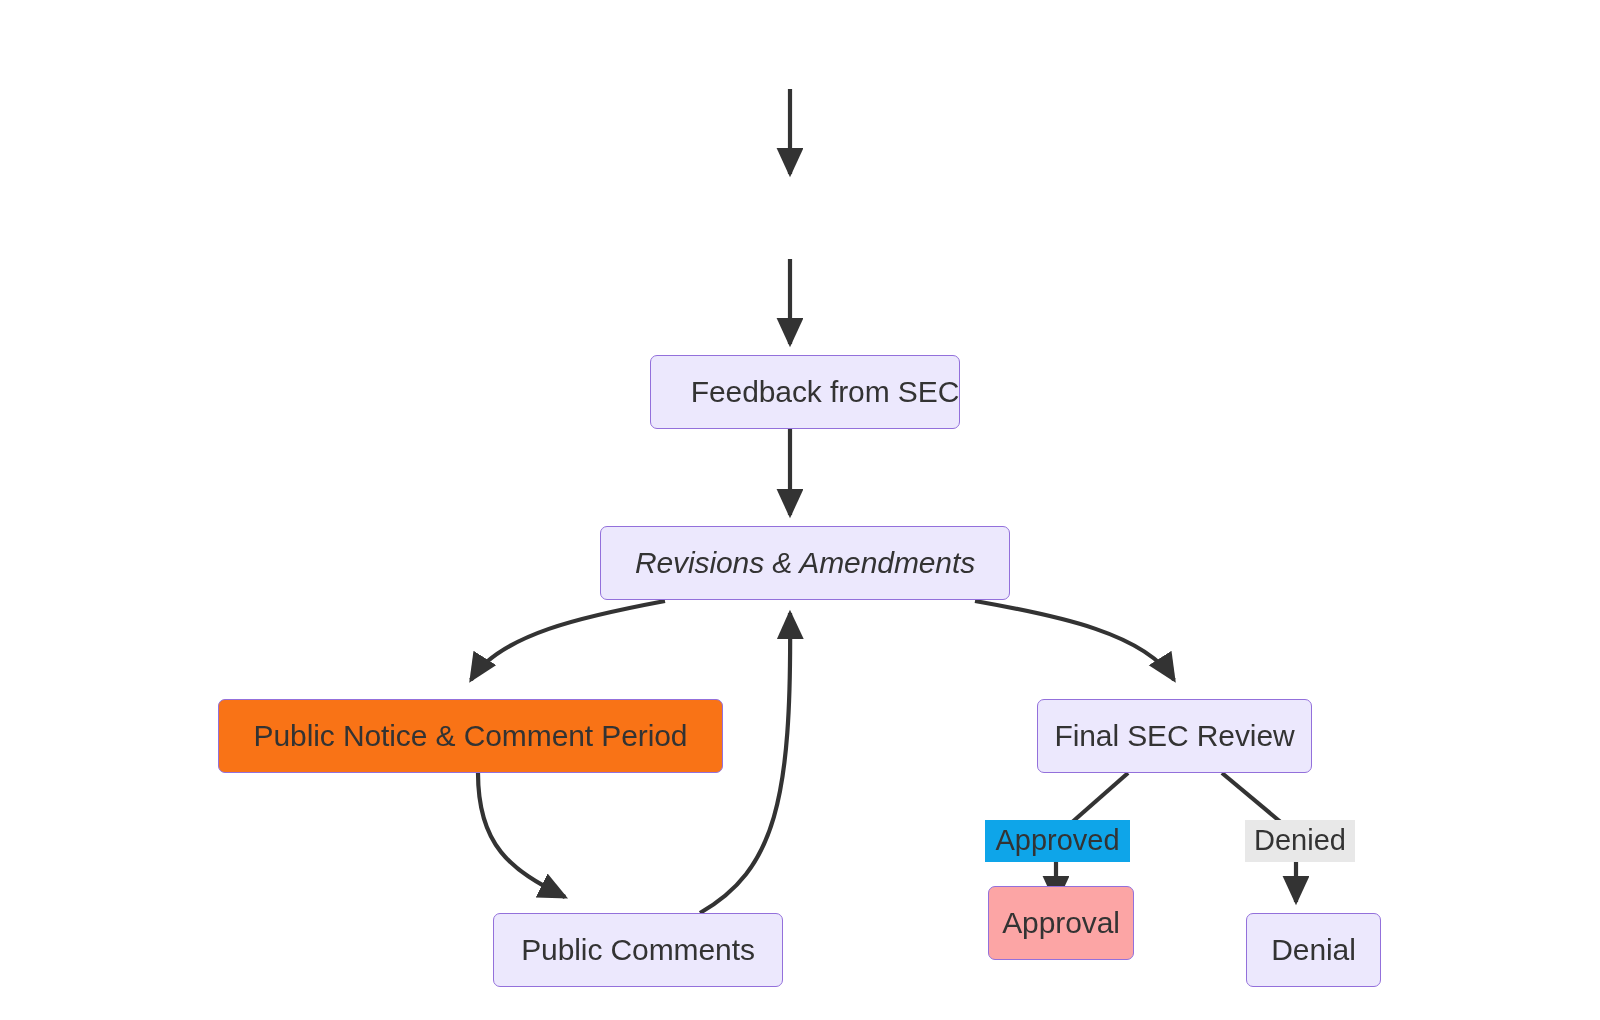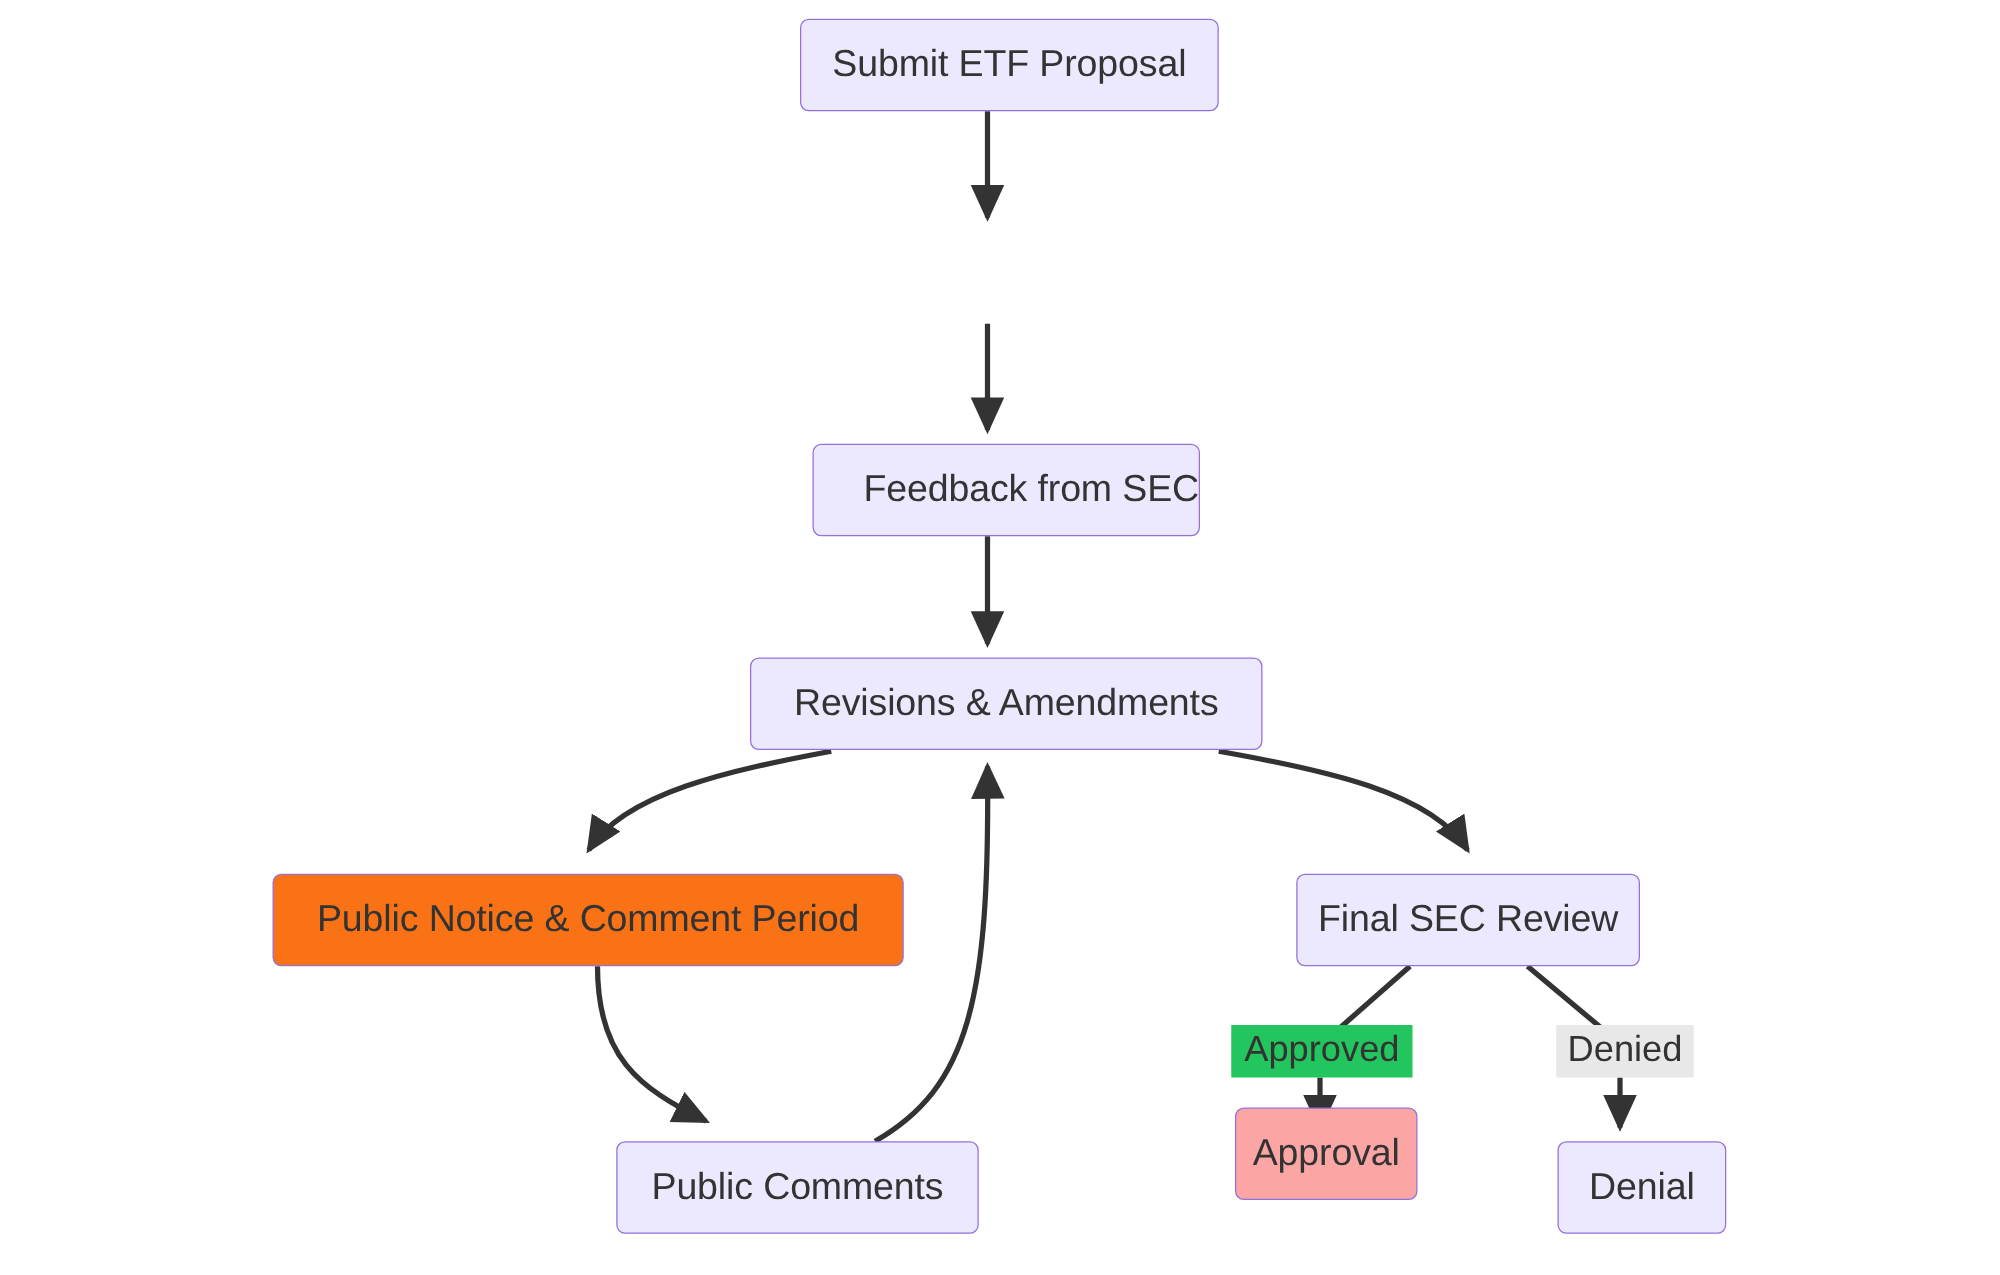--- a/index.html
+++ b/index.html
@@ -81,25 +81,24 @@
 
     <path d="M 700,913 C 775,870 792,800 790,613" stroke="#333333" stroke-width="4.2" fill="none" marker-end="url(#arrowhead)"></path>
 
     <path d="M 1128,773 L 1070,824" stroke="#333333" stroke-width="4.2" fill="none"></path>
     <path d="M 1056,862 L 1056,902" stroke="#333333" stroke-width="4.2" fill="none" marker-end="url(#arrowhead)"></path>
 
     <path d="M 1222,773 L 1283,824" stroke="#333333" stroke-width="4.2" fill="none"></path>
     <path d="M 1296,862 L 1296,902" stroke="#333333" stroke-width="4.2" fill="none" marker-end="url(#arrowhead)"></path>
   </svg>
 
-  <div class="node" style="left: 640px; top: 15px; width: 335px; height: 74px; background: rgb(236, 232, 253); border-color: rgb(147, 112, 219); color: rgb(51, 51, 51);">Submit ETF Proposal</div>
   <div class="node" style="left: 650px; top: 355px; width: 310px; height: 74px; background: rgb(236, 232, 253); border-color: rgb(147, 112, 219); color: rgb(51, 51, 51); padding-left: 40px;">Feedback from SEC</div>
-  <div class="node" style="left: 600px; top: 526px; width: 410px; height: 74px; background: rgb(236, 232, 253); border-color: rgb(147, 112, 219); color: rgb(51, 51, 51);">Revisions &amp; Amendments</div>
+  <div class="node" style="left: 600px; top: 526px; width: 410px; height: 74px; background: rgb(236, 232, 253); border-color: rgb(147, 112, 219); color: rgb(51, 51, 51); font-style: italic;">Revisions &amp; Amendments</div>
   <div class="node" style="left: 218px; top: 699px; width: 505px; height: 74px; background: #f97316; border-color: rgb(147, 112, 219); color: rgb(51, 51, 51);">Public Notice &amp; Comment Period</div>
   <div class="node" style="left: 1037px; top: 699px; width: 275px; height: 74px; background: rgb(236, 232, 253); border-color: rgb(147, 112, 219); color: rgb(51, 51, 51);">Final SEC Review</div>
   <div class="node" style="left: 493px; top: 913px; width: 290px; height: 74px; background: rgb(236, 232, 253); border-color: rgb(147, 112, 219); color: rgb(51, 51, 51);">Public Comments</div>
   <div class="node" style="left: 988px; top: 886px; width: 146px; height: 74px; background: #fca5a5; border-color: rgb(147, 112, 219); color: rgb(51, 51, 51);">Approval</div>
   <div class="node" style="left: 1246px; top: 913px; width: 135px; height: 74px; background: rgb(236, 232, 253); border-color: rgb(147, 112, 219); color: rgb(51, 51, 51);">Denial</div>
 
-  <div class="edge-label" style="left: 985px; top: 820px; width: 145px; height: 42px; background: #22c55e; color: rgb(51, 51, 51);">Approved</div>
+  <div class="edge-label" style="left: 985px; top: 820px; width: 145px; height: 42px; background: #0ea5e9; color: rgb(51, 51, 51);">Approved</div>
   <div class="edge-label" style="left: 1245px; top: 820px; width: 110px; height: 42px; background: rgb(232, 232, 232); color: rgb(51, 51, 51);">Denied</div>
 
 </div>
 
 </body></html>

